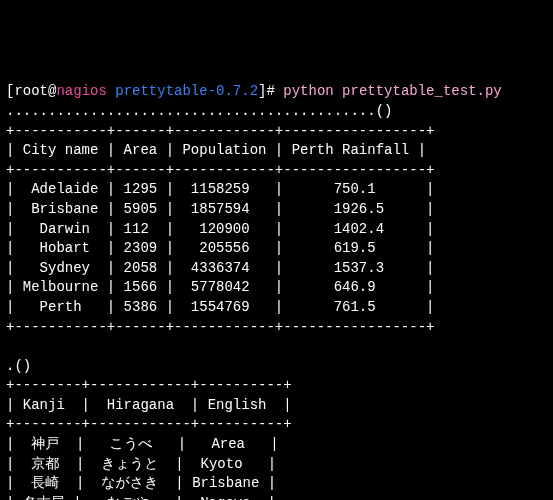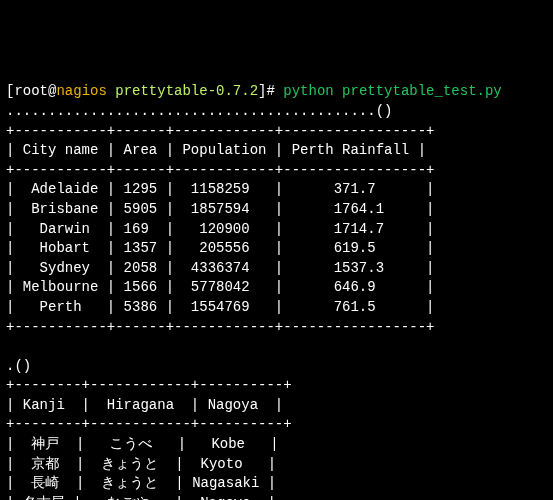--- a/index.html
+++ b/index.html
@@ -12,51 +12,51 @@
       line-height: 1.4;
       width: 553px;
       height: 500px;
       overflow: hidden;
       white-space: pre;
     }
     .terminal {
       padding: 4px 6px;
     }
     .prompt-user { color: #fff; text-align: right; }
-    .prompt-host { color: #eab308; margin-top: 48px; }
-    .prompt-path { color: #bef264; margin-top: 37px; }
+    .prompt-host { color: #ec4899; margin-top: 48px; }
+    .prompt-path { color: #3b82f6; margin-top: 37px; }
     .prompt-char { color: #fff; }
-    .cmd { color: #22c55e; }
+    .cmd { color: #f9a8d4; }
   </style>
 </head>
 <body>
 
 
 
 <div class="terminal"><span>[<span class="prompt-user">root</span>@<span class="prompt-host">nagios</span> <span class="prompt-path">prettytable-0.7.2</span>]<span class="prompt-char">#</span> <span class="cmd">python prettytable_test.py</span></span>
 <span>............................................()</span>
 <span>+-----------+------+------------+-----------------+</span>
 <span>| City name | Area | Population | Perth Rainfall |</span>
 <span>+-----------+------+------------+-----------------+</span>
-<span>|  Adelaide | 1295 |  1158259   |      371.7      |</span>
-<span>|  Brisbane | 5905 |  1857594   |      1764.1     |</span>
-<span>|   Darwin  | 169  |   120900   |      1714.7     |</span>
-<span>|   Hobart  | 1357 |   205556   |      619.5      |</span>
+<span>|  Adelaide | 1295 |  1158259   |      750.1      |</span>
+<span>|  Brisbane | 5905 |  1857594   |      1926.5     |</span>
+<span>|   Darwin  | 112  |   120900   |      1402.4     |</span>
+<span>|   Hobart  | 2309 |   205556   |      619.5      |</span>
 <span>|   Sydney  | 2058 |  4336374   |      1537.3     |</span>
 <span>| Melbourne | 1566 |  5778042   |      646.9      |</span>
 <span>|   Perth   | 5386 |  1554769   |      761.5      |</span>
 <span>+-----------+------+------------+-----------------+</span>
 
 <span>.()</span>
 <span>+--------+------------+----------+</span>
-<span>| Kanji  |  Hiragana  | Nagoya  |</span>
+<span>| Kanji  |  Hiragana  | English  |</span>
 <span>+--------+------------+----------+</span>
-<span>|  神戸  |   こうべ   |   Kobe   |</span>
+<span>|  神戸  |   こうべ   |   Area   |</span>
 <span>|  京都  |  きょうと  |  Kyoto   |</span>
-<span>|  長崎  |  きょうと  | Nagasaki |</span>
+<span>|  長崎  |  ながさき  | Brisbane |</span>
 <span>| 名古屋 |   なごや   |  Nagoya  |</span>
 
 
 
 
 
 </div>
 
 
 

